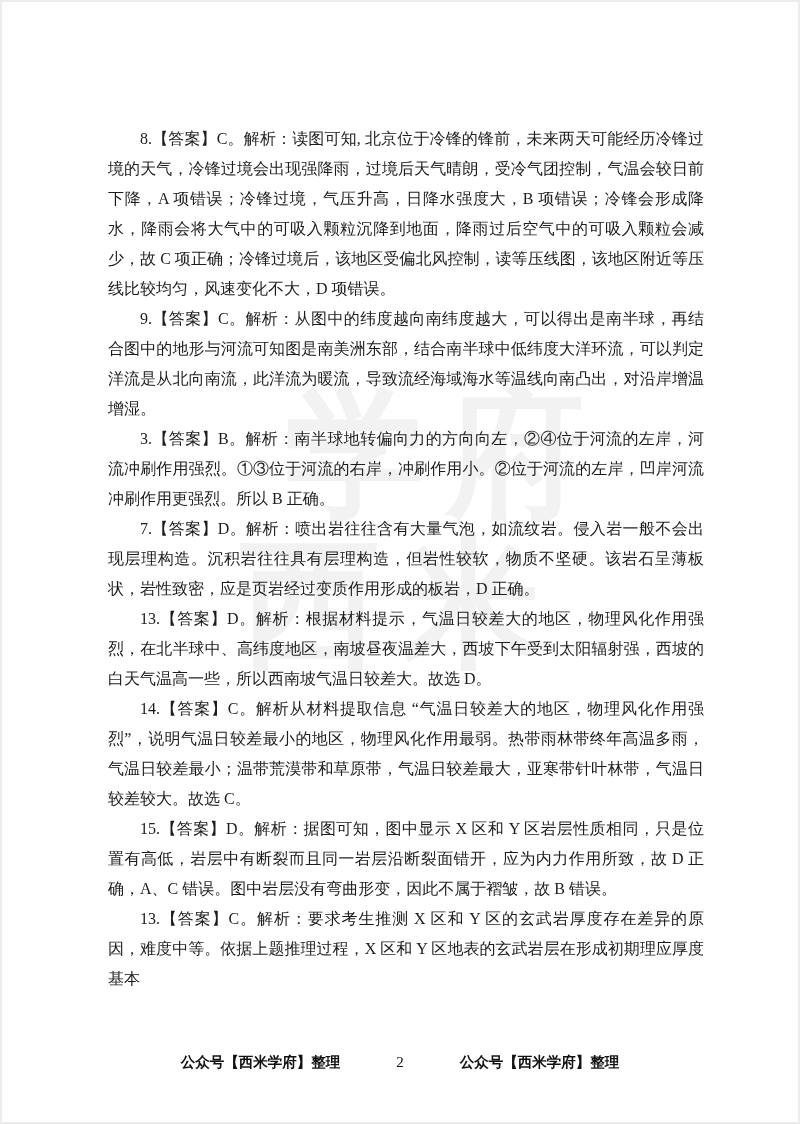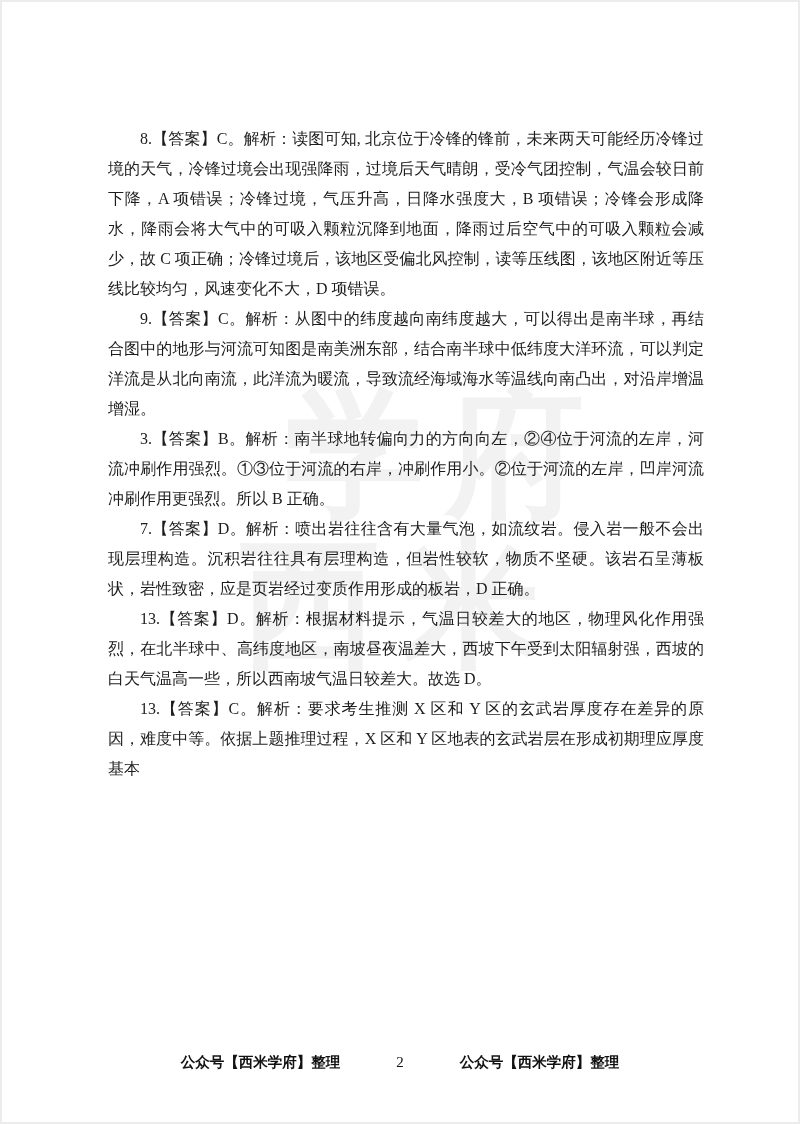--- a/index.html
+++ b/index.html
@@ -84,20 +84,22 @@
     <span class="wm-line wm-line2">学府</span>
     <span class="wm-line wm-line1">西米</span>
   </div>
 
   <div class="content">
     <p class="para">8.【答案】C。解析：读图可知, 北京位于冷锋的锋前，未来两天可能经历冷锋过境的天气，冷锋过境会出现强降雨，过境后天气晴朗，受冷气团控制，气温会较日前下降，A 项错误；冷锋过境，气压升高，日降水强度大，B 项错误；冷锋会形成降水，降雨会将大气中的可吸入颗粒沉降到地面，降雨过后空气中的可吸入颗粒会减少，故 C 项正确；冷锋过境后，该地区受偏北风控制，读等压线图，该地区附近等压线比较均匀，风速变化不大，D 项错误。</p>
     <p class="para">9.【答案】C。解析：从图中的纬度越向南纬度越大，可以得出是南半球，再结合图中的地形与河流可知图是南美洲东部，结合南半球中低纬度大洋环流，可以判定洋流是从北向南流，此洋流为暖流，导致流经海域海水等温线向南凸出，对沿岸增温增湿。</p>
     <p class="para">3.【答案】B。解析：南半球地转偏向力的方向向左，②④位于河流的左岸，河流冲刷作用强烈。①③位于河流的右岸，冲刷作用小。②位于河流的左岸，凹岸河流冲刷作用更强烈。所以 B 正确。</p>
     <p class="para">7.【答案】D。解析：喷出岩往往含有大量气泡，如流纹岩。侵入岩一般不会出现层理构造。沉积岩往往具有层理构造，但岩性较软，物质不坚硬。该岩石呈薄板状，岩性致密，应是页岩经过变质作用形成的板岩，D 正确。</p>
     <p class="para">13.【答案】D。解析：根据材料提示，气温日较差大的地区，物理风化作用强烈，在北半球中、高纬度地区，南坡昼夜温差大，西坡下午受到太阳辐射强，西坡的白天气温高一些，所以西南坡气温日较差大。故选 D。</p>
+    <p class="para">14.【答案】C。解析从材料提取信息 “气温日较差大的地区，物理风化作用强烈”，说明气温日较差最小的地区，物理风化作用最弱。热带雨林带终年高温多雨，气温日较差最小；温带荒漠带和草原带，气温日较差最大，亚寒带针叶林带，气温日较差较大。故选 C。</p>
+    <p class="para">15.【答案】D。解析：据图可知，图中显示 X 区和 Y 区岩层性质相同，只是位置有高低，岩层中有断裂而且同一岩层沿断裂面错开，应为内力作用所致，故 D 正确，A、C 错误。图中岩层没有弯曲形变，因此不属于褶皱，故 B 错误。</p>
     <p class="para">13.【答案】C。解析：要求考生推测 X 区和 Y 区的玄武岩厚度存在差异的原因，难度中等。依据上题推理过程，X 区和 Y 区地表的玄武岩层在形成初期理应厚度基本</p>
   </div>
 
   <div class="footer">
     <span>公众号【西米学府】整理</span>
     <span class="page-number">2</span>
     <span>公众号【西米学府】整理</span>
   </div>
 
 </div>

